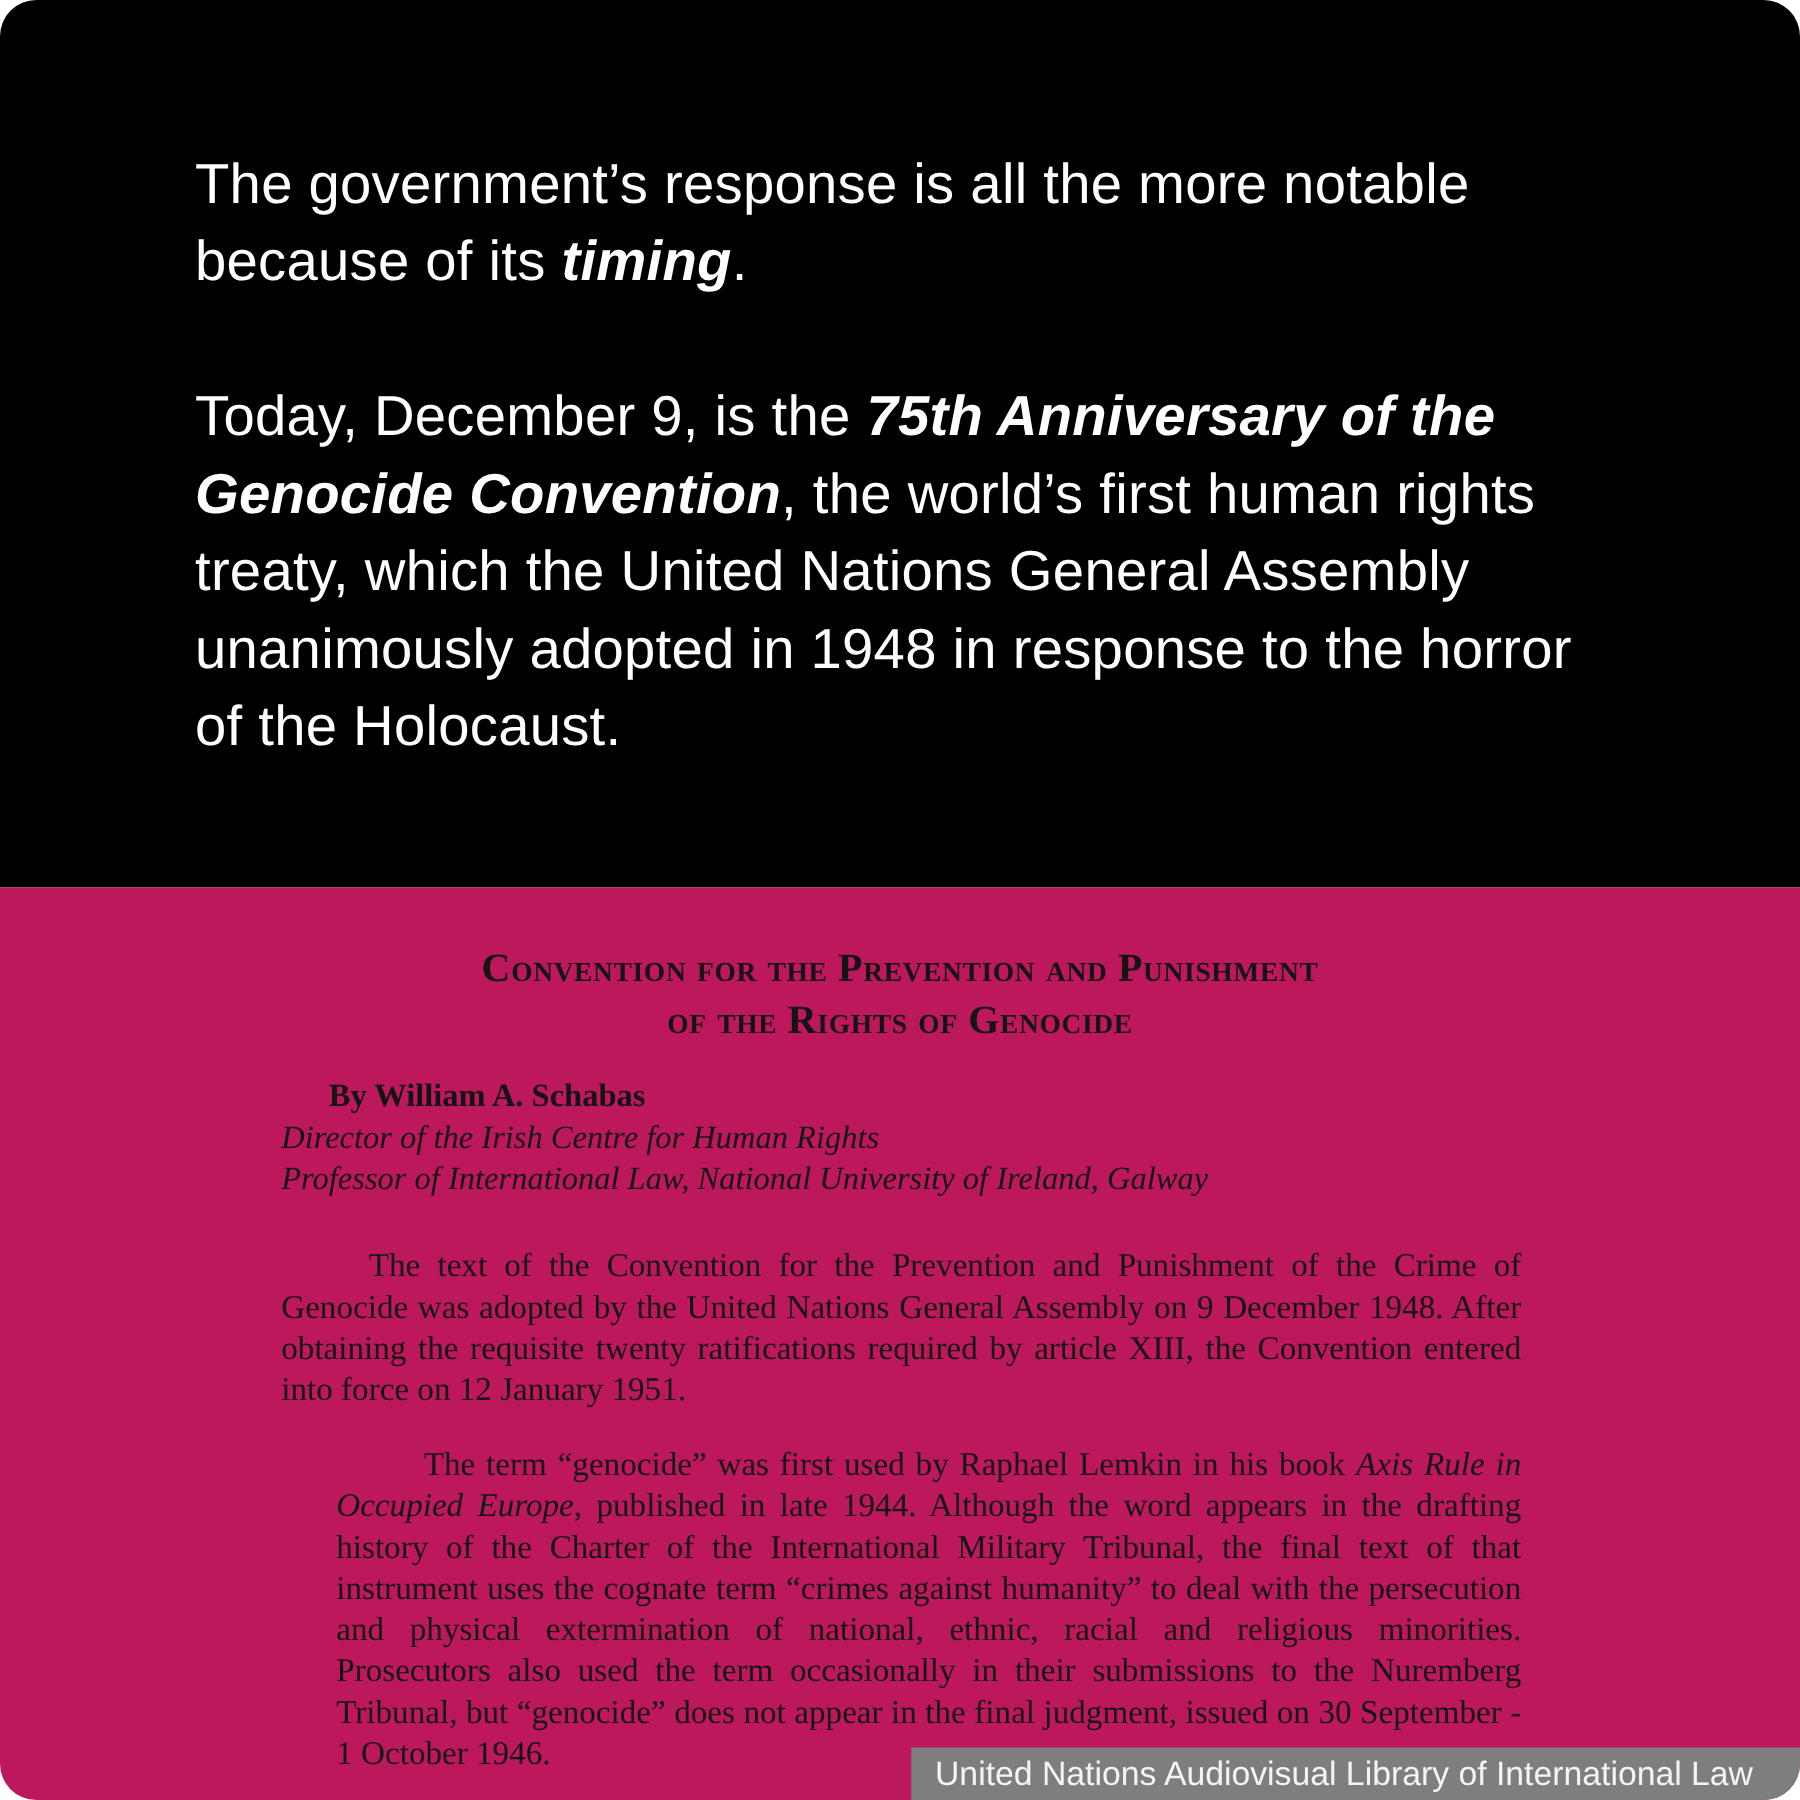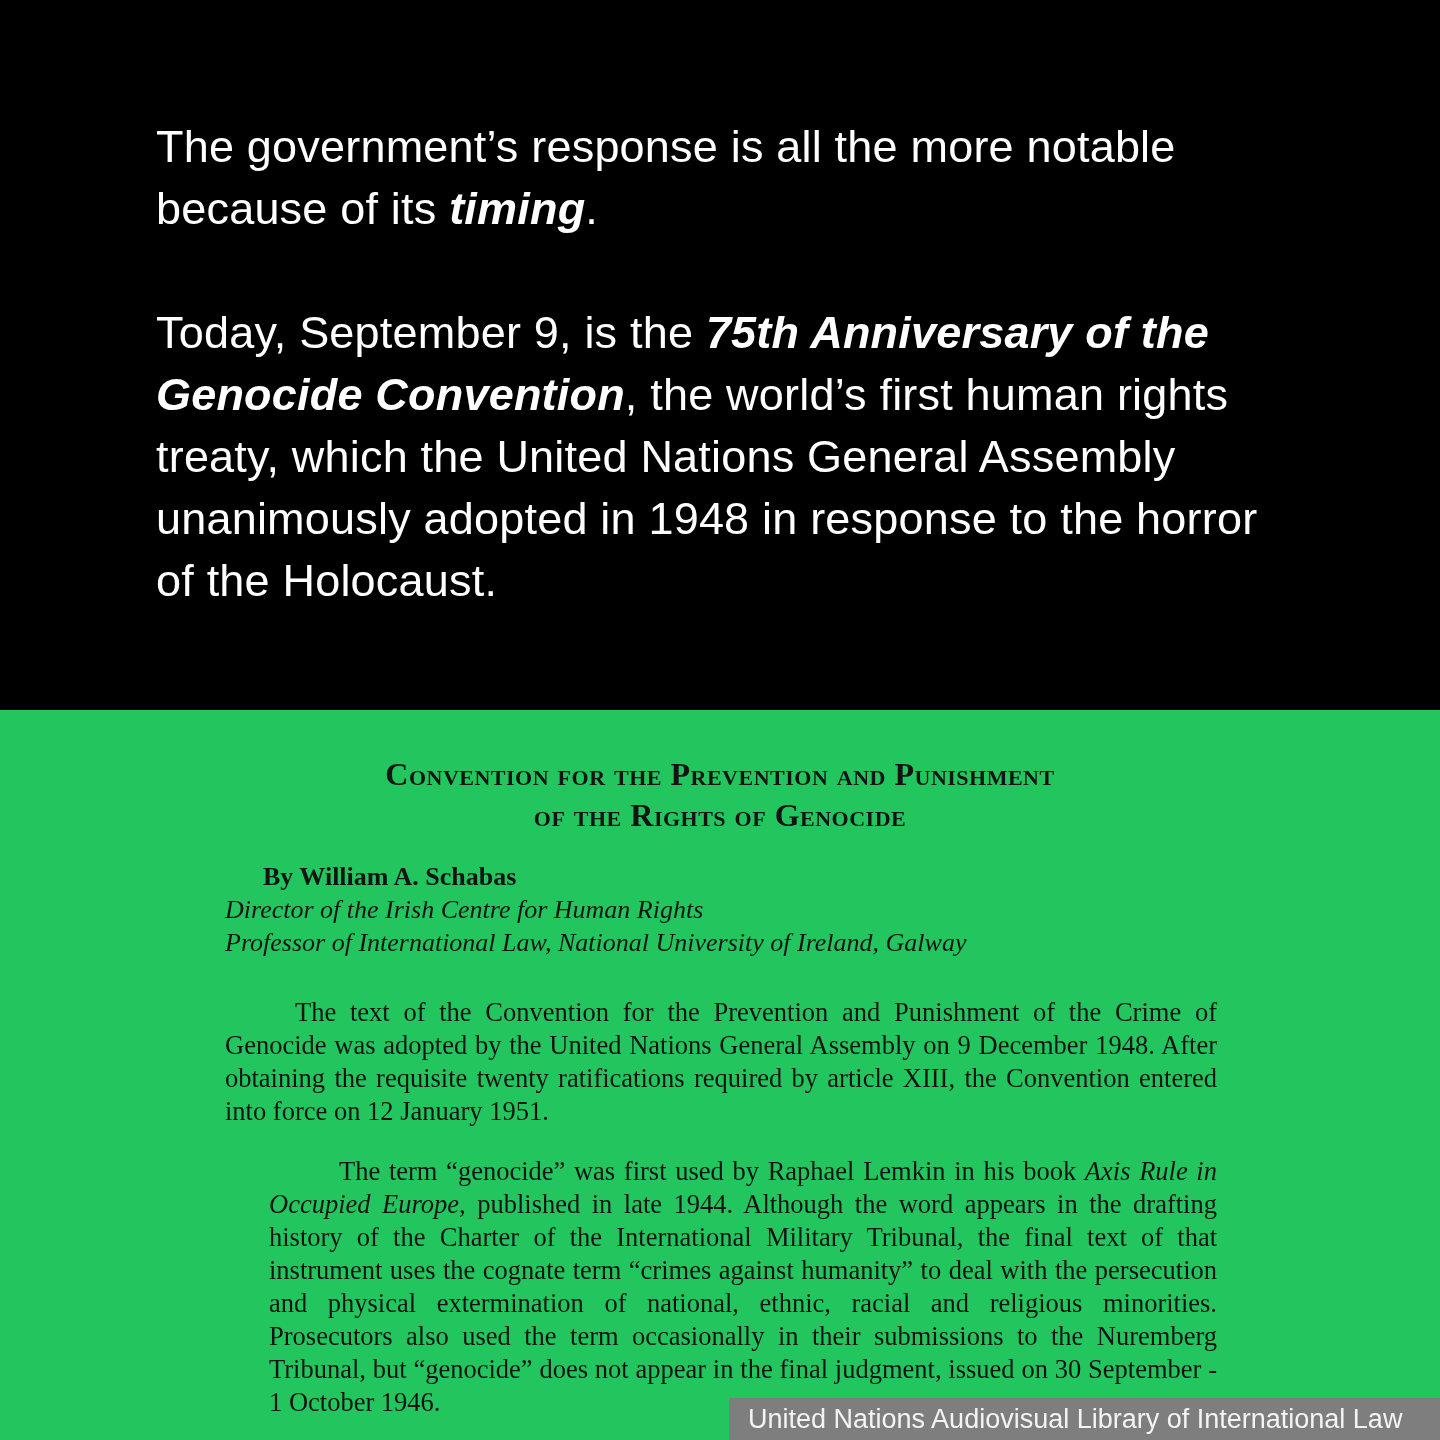--- a/index.html
+++ b/index.html
@@ -6,20 +6,21 @@
     margin: 0;
     padding: 0;
     background: #ffffff;
   }
   .page {
     position: relative;
     width: 1440px;
     height: 1440px;
     overflow: hidden;
     background: #ffffff;
+    border-radius: 29px;
   }
 
   
   .hero {
     position: absolute;
     top: 0;
     left: 0;
     width: 1440px;
     height: 710px;
     background: #000000;
@@ -44,21 +45,21 @@
     font-style: italic;
   }
 
   
   .doc {
     position: absolute;
     top: 710px;
     left: 0;
     width: 1440px;
     height: 730px;
-    background: #22c55e;
+    background: #be185d;
     color: #141414;
     font-family: "Liberation Serif", "DejaVu Serif", serif;
   }
   .doc-title {
     margin: 44px 0 0 0;
     text-align: center;
     font-variant: small-caps;
     font-weight: bold;
     font-size: 32px;
     line-height: 41px;
@@ -108,21 +109,21 @@
     white-space: nowrap;
   }
 </style>
 </head>
 <body>
 
 <div class="page">
 
   <section class="hero">
     <p class="first"><span>The government’s response is all the more notable because of its </span><span class="hero-em">timing</span><span>.</span></p>
-    <p><span>Today, September 9, is the </span><span class="hero-em">75th Anniversary of the Genocide Convention</span><span>, the world’s first human rights treaty, which the United Nations General Assembly unanimously adopted in 1948 in response to the horror of the Holocaust.</span></p>
+    <p><span>Today, December 9, is the </span><span class="hero-em">75th Anniversary of the Genocide Convention</span><span>, the world’s first human rights treaty, which the United Nations General Assembly unanimously adopted in 1948 in response to the horror of the Holocaust.</span></p>
   </section>
 
   <section class="doc">
     <h1 class="doc-title">
       <span class="title-line">Convention for the Prevention and Punishment</span>
       <span class="title-line">of the Rights of Genocide</span>
     </h1>
 
     <div class="author">
       <div class="byline">By William A. Schabas</div>

